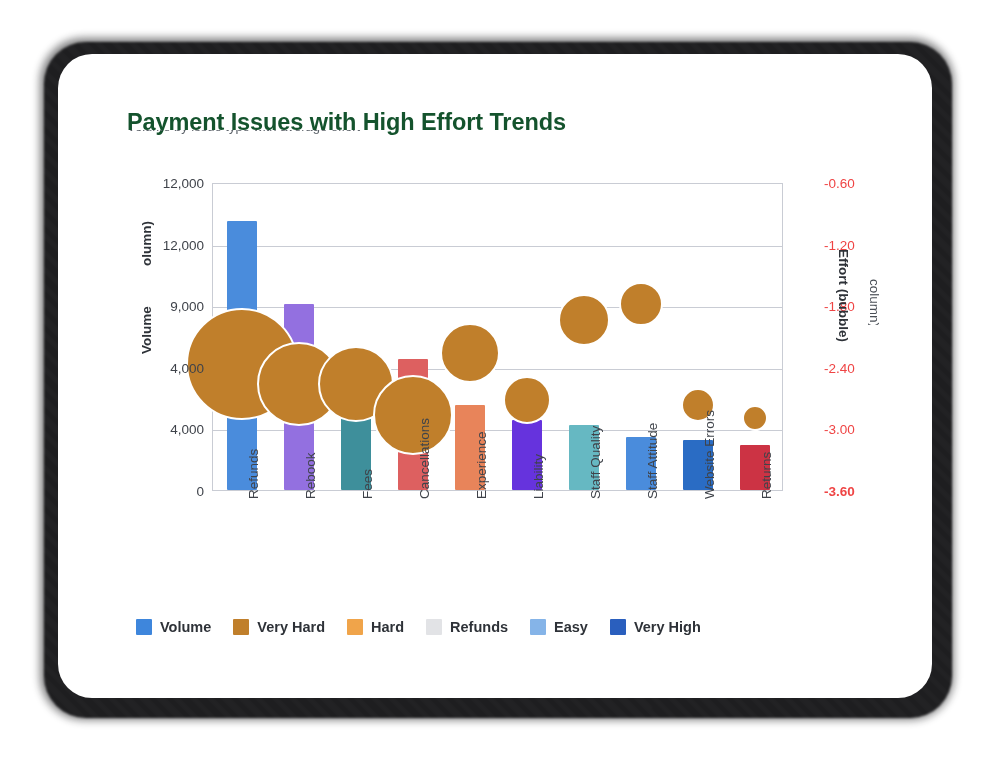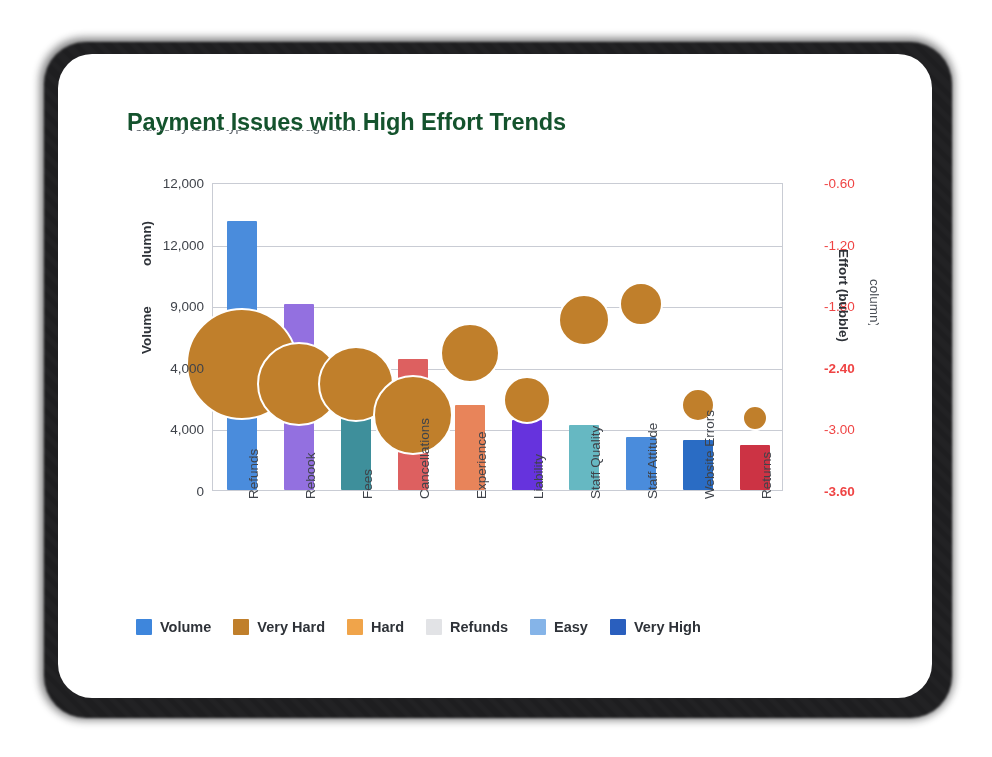--- a/index.html
+++ b/index.html
@@ -256,21 +256,21 @@
         <div class="ytick ytick-left" style="top: 437px; left: 90px; width: 56px;">0</div>
         <div class="ytick ytick-left" style="top: 375.4px; left: 90px; width: 56px;">4,000</div>
         <div class="ytick ytick-left" style="top: 313.8px; left: 90px; width: 56px;">4,000</div>
         <div class="ytick ytick-left" style="top: 252.2px; left: 90px; width: 56px;">9,000</div>
         <div class="ytick ytick-left" style="top: 190.6px; left: 90px; width: 56px;">12,000</div>
         <div class="ytick ytick-left" style="top: 129px; left: 90px; width: 56px;">12,000</div>
       </div>
     <div id="yticks-right">
         <div class="y2tick" style="top: 437px; left: 738px; font-weight: bold;">-3.60</div>
         <div class="y2tick" style="top: 375.4px; left: 738px;">-3.00</div>
-        <div class="y2tick" style="top: 313.8px; left: 738px; font-weight: bold;">-2.40</div>
+        <div class="y2tick" style="top: 313.8px; left: 738px;">-2.40</div>
         <div class="y2tick" style="top: 252.2px; left: 738px;">-1.80</div>
         <div class="y2tick" style="top: 190.6px; left: 738px;">-1.20</div>
         <div class="y2tick" style="top: 129px; left: 738px;">-0.60</div>
       </div>
     <div id="xticks">
         <div class="xtick" style="left: 187.55px; top: 445px;">Refunds</div>
         <div class="xtick" style="left: 244.65px; top: 445px;">Rebook</div>
         <div class="xtick" style="left: 301.75px; top: 445px;">Fees</div>
         <div class="xtick" style="left: 358.85px; top: 445px;">Cancellations</div>
         <div class="xtick" style="left: 415.95px; top: 445px;">Experience</div>

